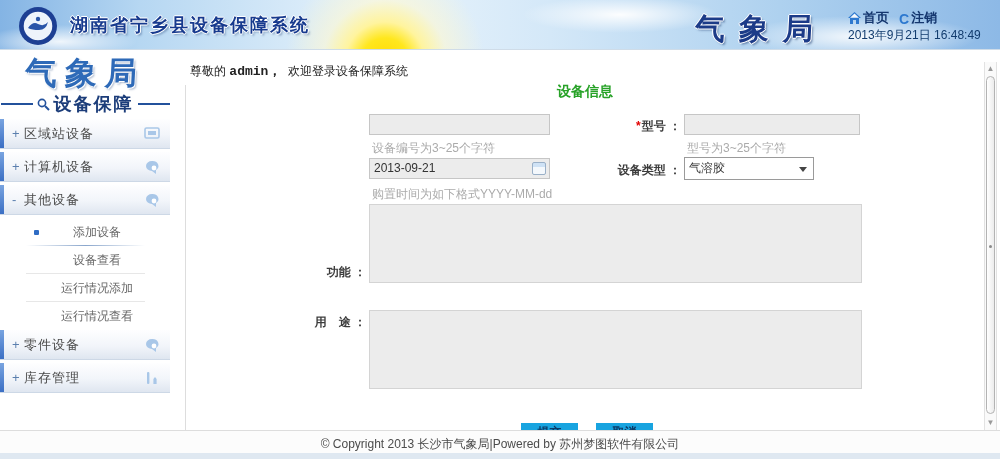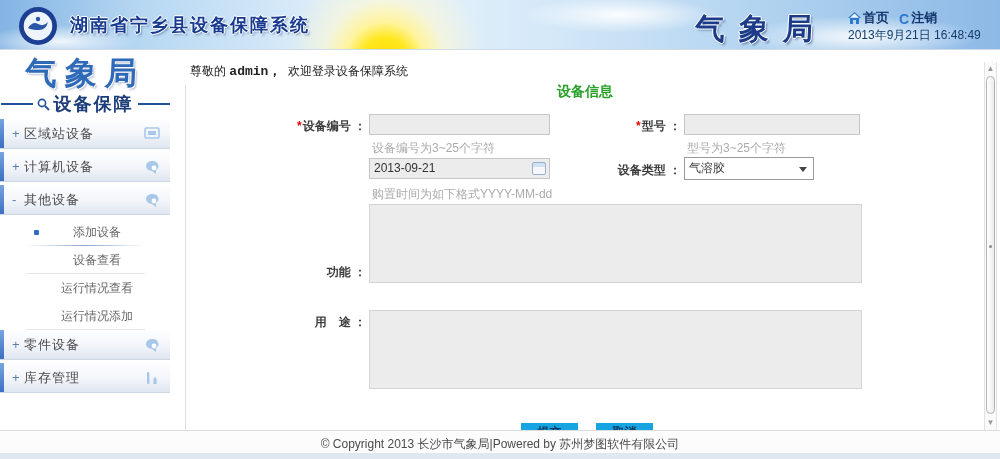--- a/index.html
+++ b/index.html
@@ -160,26 +160,26 @@
       <span>添加设备</span>
       <span class="sep"></span>
     </div>
     <div class="submenu-item">
       
       <span>设备查看</span>
       <span class="sep"></span>
     </div>
     <div class="submenu-item">
       
-      <span>运行情况查看</span>
+      <span>运行情况添加</span>
+      <span class="sep"></span>
     </div>
     <div class="submenu-item">
       
-      <span>运行情况添加</span>
-      <span class="sep"></span>
+      <span>运行情况查看</span>
     </div>
   </div>
 
   <div class="menu-item">
     <span class="bar"></span>
     <span class="pm">+</span>
     <span class="lbl">零件设备</span>
     <svg class="mi" viewBox="0 0 16 16">
         <path d="M8 2 a6 5 0 1 0 0 10 l4 3 v-4 a6 5 0 0 0 -4 -9z" fill="#a9c7e8"></path>
         <circle cx="10" cy="9" r="2.4" fill="#fff"></circle>
@@ -194,23 +194,20 @@
         <rect x="3" y="2" width="2.4" height="12" rx="1" fill="#a9c7e8"></rect>
         <path d="M11 2 v5 l-1.6 2 v5 h3.2 v-5 L11 7z" fill="#a9c7e8"></path>
       </svg>
   </div>
 
 </div>
 
 <div class="panel">
   <div class="form-title">设备信息</div>
 
-  <div class="flabel" style="left:20px; top:33px; width:160px;">
-    <span class="req">*</span><span>设备编号 ：</span>
-  </div>
   <input class="tinput" style="left: 183px; top: 29px; width: 181px;" value="">
   <div class="flabel" style="left:380px; top:33px; width:115px;">
     <span class="req">*</span><span>型号 ：</span>
   </div>
   <input class="tinput" style="left: 498px; top: 29px; width: 176px;" value="">
 
   <div class="hint" style="left:186px; top:55px;">设备编号为3~25个字符</div>
   <div class="hint" style="left:501px; top:55px;">型号为3~25个字符</div>
 
   <div class="datefield">

